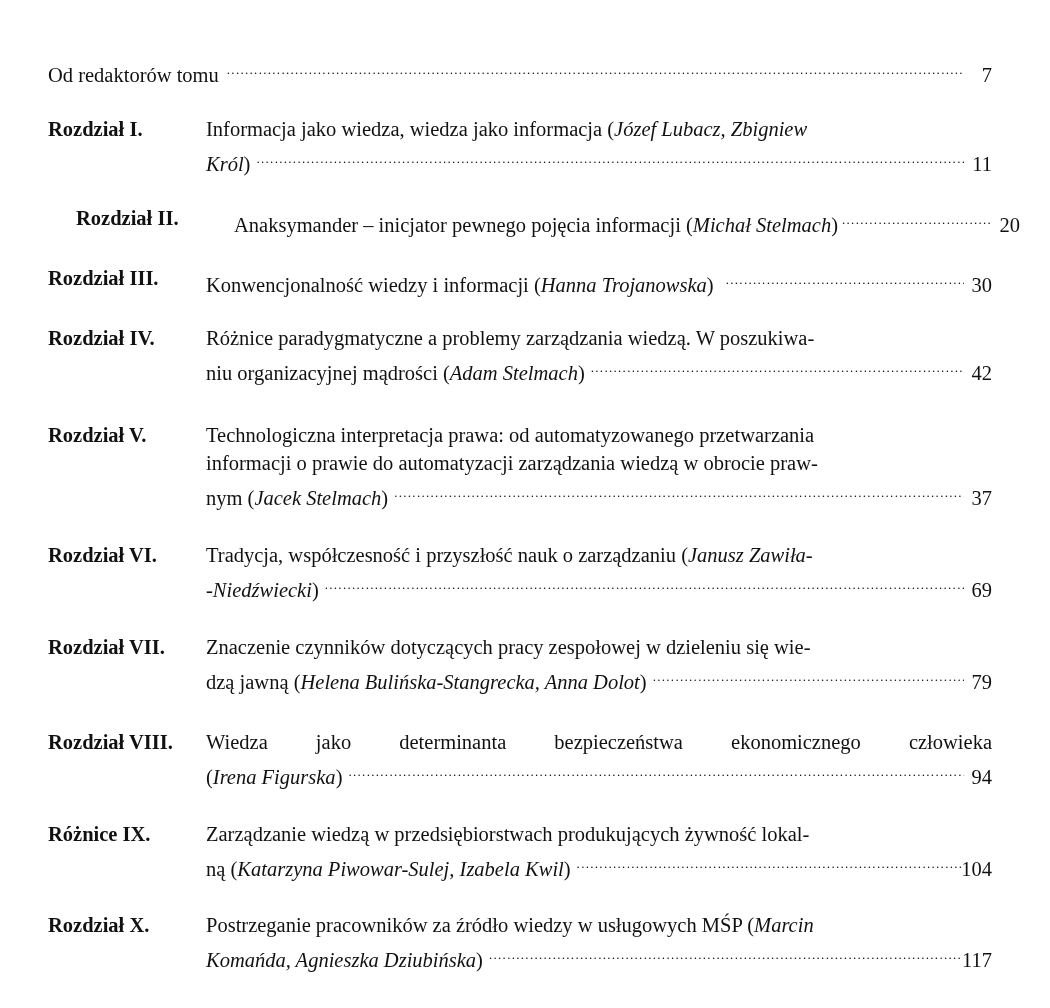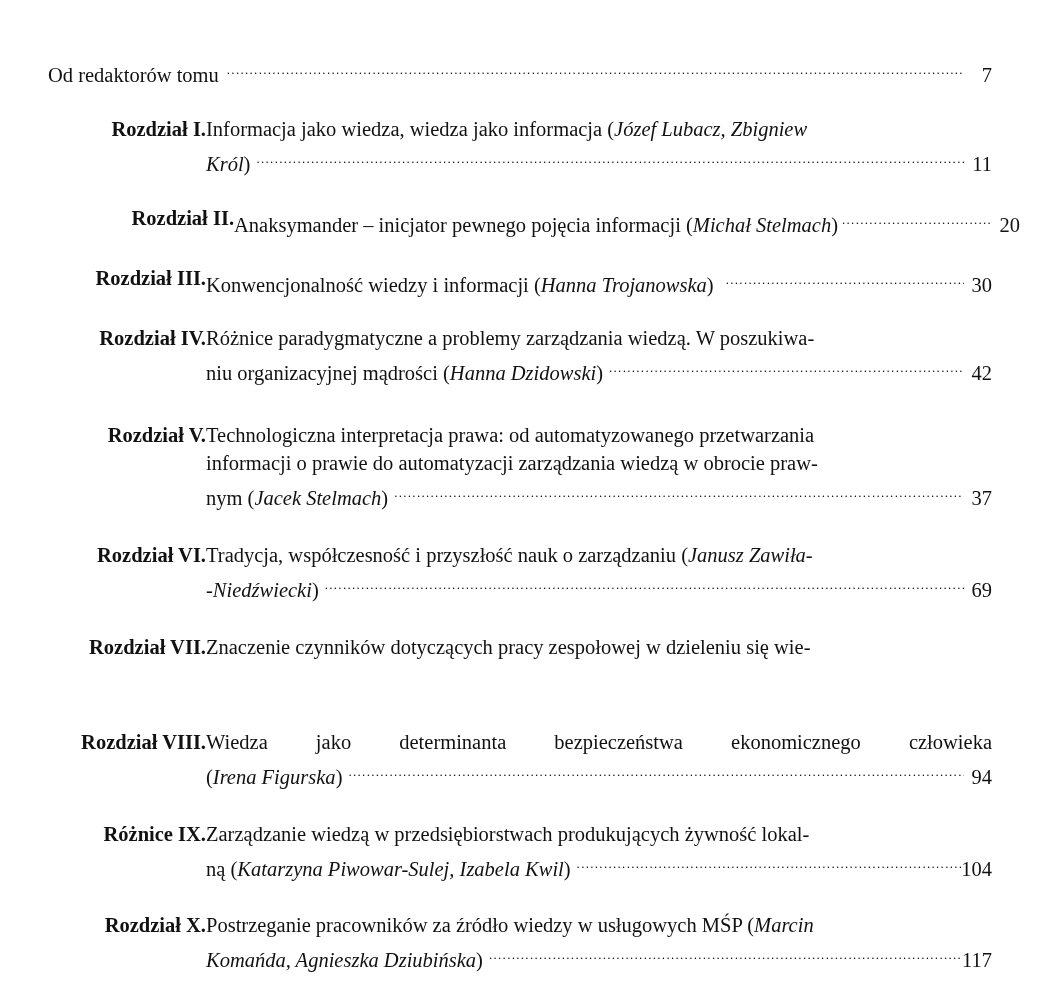--- a/index.html
+++ b/index.html
@@ -8,21 +8,21 @@
       font-family: "Liberation Serif", "DejaVu Serif", serif;
       color: #111111;
       font-size: 20.5px;
       line-height: 28px;
     }
     .page { position: relative; width: 1050px; height: 1008px; }
     .entry { position: absolute; left: 48px; width: 944px; }
     .row { display: flex; }
     .label {
       width: 158px; flex: 0 0 158px;
-      font-weight: bold; white-space: nowrap; text-align: right;
+      font-weight: bold; white-space: nowrap;
     }
     .body { flex: 1 1 auto; min-width: 0; }
     .line { display: flex; align-items: baseline; white-space: nowrap; height: 28px; }
     .line .txt { white-space: nowrap; }
     .line.justify .txt { width: 100%; text-align: justify; text-align-last: justify; }
     .dots {
       flex: 1 1 auto; overflow: hidden; margin: 0 6px 0 6px;
       position: relative; height: 28px;
     }
     .dots::after {
@@ -90,21 +90,21 @@
   </div>
 
   <div class="entry" style="top:324px;">
     <div class="row">
       <div class="label">Rozdział IV.</div>
       <div class="body">
         <div class="line">
             <span class="txt">Różnice paradygmatyczne a problemy zarządzania wiedzą. W poszukiwa-</span>
           </div>
         <div class="line">
-            <span class="txt"><span>niu organizacyjnej mądrości (</span><i>Hanna Dzidowski</i><span>)</span></span>
+            <span class="txt"><span>niu organizacyjnej mądrości (</span><i>Adam Stelmach</i><span>)</span></span>
             <span class="dots"></span>
             <span class="page-num">42</span>
           </div>
       </div>
     </div>
   </div>
 
   <div class="entry" style="top:421px;">
     <div class="row">
       <div class="label">Rozdział V.</div>
@@ -139,20 +139,25 @@
       </div>
     </div>
   </div>
 
   <div class="entry" style="top:633px;">
     <div class="row">
       <div class="label">Rozdział VII.</div>
       <div class="body">
         <div class="line">
             <span class="txt">Znaczenie czynników dotyczących pracy zespołowej w dzieleniu się wie-</span>
+          </div>
+        <div class="line">
+            <span class="txt"><span>dzą jawną (</span><i>Helena Bulińska-Stangrecka, Anna Dolot</i><span>)</span></span>
+            <span class="dots"></span>
+            <span class="page-num">79</span>
           </div>
       </div>
     </div>
   </div>
 
   <div class="entry" style="top:728px;">
     <div class="row">
       <div class="label">Rozdział VIII.</div>
       <div class="body">
         <div class="line justify">

